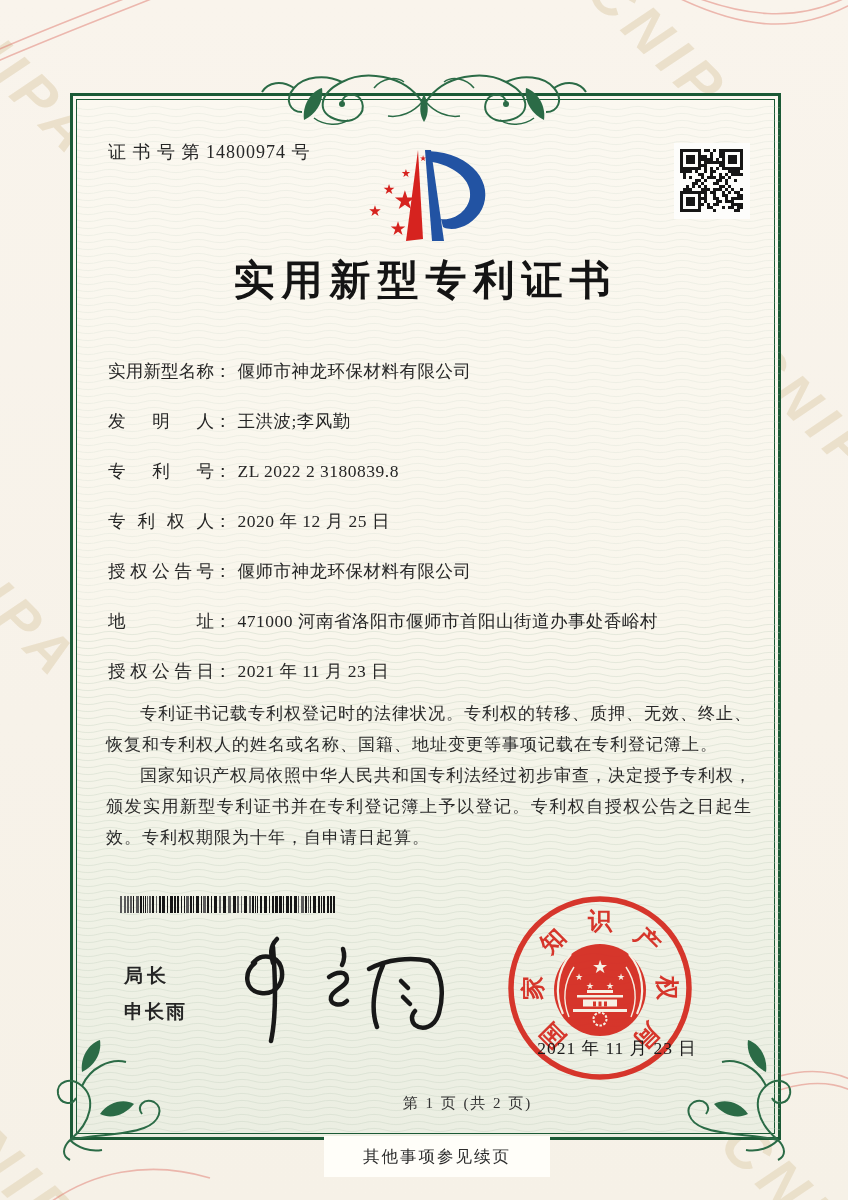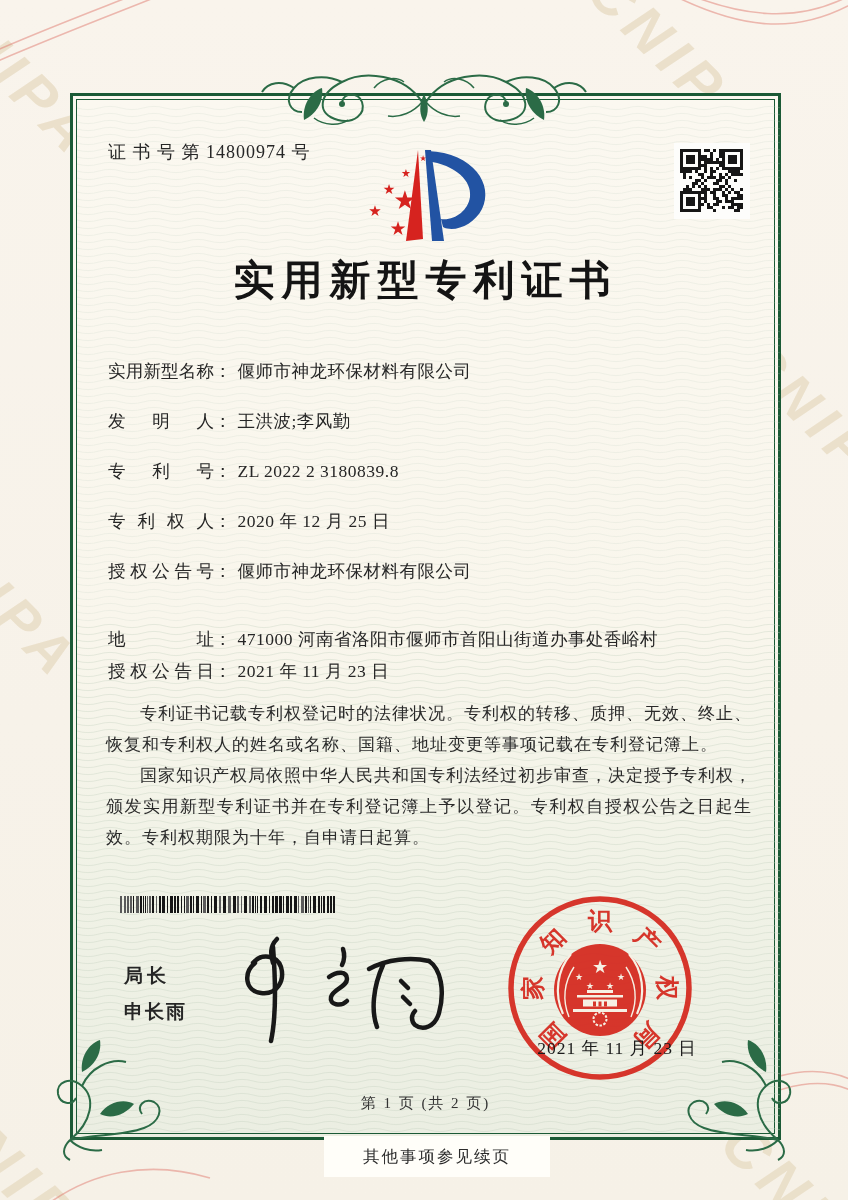--- a/index.html
+++ b/index.html
@@ -55,21 +55,21 @@
   .barcode div{display:inline-block;height:17px;vertical-align:top;}
   .sig-title{position:absolute;left:124px;top:963px;font-family:"Liberation Sans","DejaVu Sans",sans-serif;
              font-size:19px;font-weight:600;letter-spacing:4px;color:#262626;}
   .sig-name{position:absolute;left:124px;top:999px;font-family:"Liberation Sans","DejaVu Sans",sans-serif;
             font-size:19px;font-weight:600;letter-spacing:2px;color:#262626;}
   .sig-script{position:absolute;left:225px;top:933px;}
   .seal{position:absolute;left:505px;top:893px;opacity:.93;}
   .seal-date{position:absolute;left:512px;top:1036px;width:210px;text-align:center;
              font-size:17.5px;letter-spacing:1px;color:#1b1b1b;z-index:5;}
   .page-info{position:absolute;left:70px;top:1094px;width:711px;text-align:center;
-             font-size:15px;letter-spacing:2px;color:#333;}
+             font-size:15px;letter-spacing:2px;color:#333;padding-left:42px;}
   .note-box{position:absolute;left:324px;top:1136px;width:226px;height:41px;background:#fffef9;
             display:flex;align-items:center;justify-content:center;font-size:16.5px;
             letter-spacing:2px;color:#2b2b2b;z-index:5;}
 </style>
 </head>
 <body>
 
 <div class="page">
 
   <div class="wm wm1">CNIPA</div>
@@ -760,21 +760,21 @@
       </div>
       <div class="frow" style="top:100px">
         <span class="flabel">专利号</span><span class="fcolon">：</span><span class="fvalue">ZL 2022 2 3180839.8</span>
       </div>
       <div class="frow" style="top:150px">
         <span class="flabel">专利权人</span><span class="fcolon">：</span><span class="fvalue">2020 年 12 月 25 日</span>
       </div>
       <div class="frow" style="top:200px">
         <span class="flabel">授权公告号</span><span class="fcolon">：</span><span class="fvalue">偃师市神龙环保材料有限公司</span>
       </div>
-      <div class="frow" style="top:268px">
+      <div class="frow" style="top:250px">
         <span class="flabel">地址</span><span class="fcolon">：</span><span class="fvalue">471000  河南省洛阳市偃师市首阳山街道办事处香峪村</span>
       </div>
       <div class="frow" style="top:300px">
         <span class="flabel">授权公告日</span><span class="fcolon">：</span><span class="fvalue">2021 年 11 月 23 日</span>
       </div>
     </div>
 
     <div class="bodytext">
       <p>专利证书记载专利权登记时的法律状况。专利权的转移、质押、无效、终止、恢复和专利权人的姓名或名称、国籍、地址变更等事项记载在专利登记簿上。</p>
       <p>国家知识产权局依照中华人民共和国专利法经过初步审查，决定授予专利权，颁发实用新型专利证书并在专利登记簿上予以登记。专利权自授权公告之日起生效。专利权期限为十年，自申请日起算。</p>

